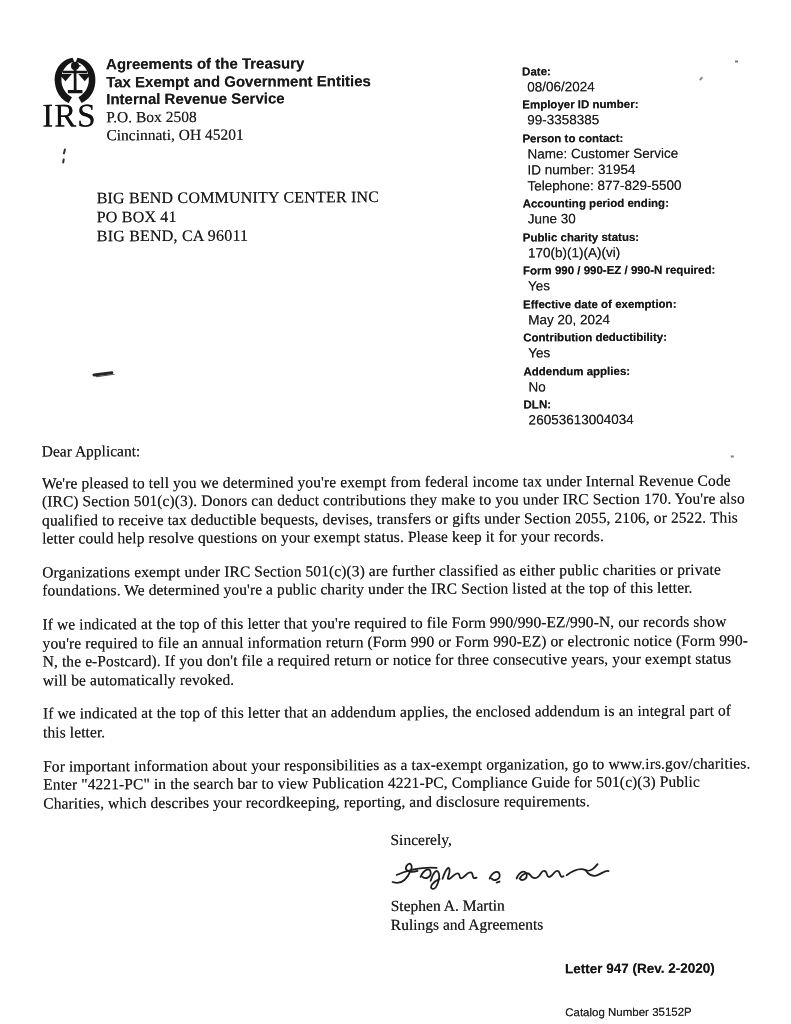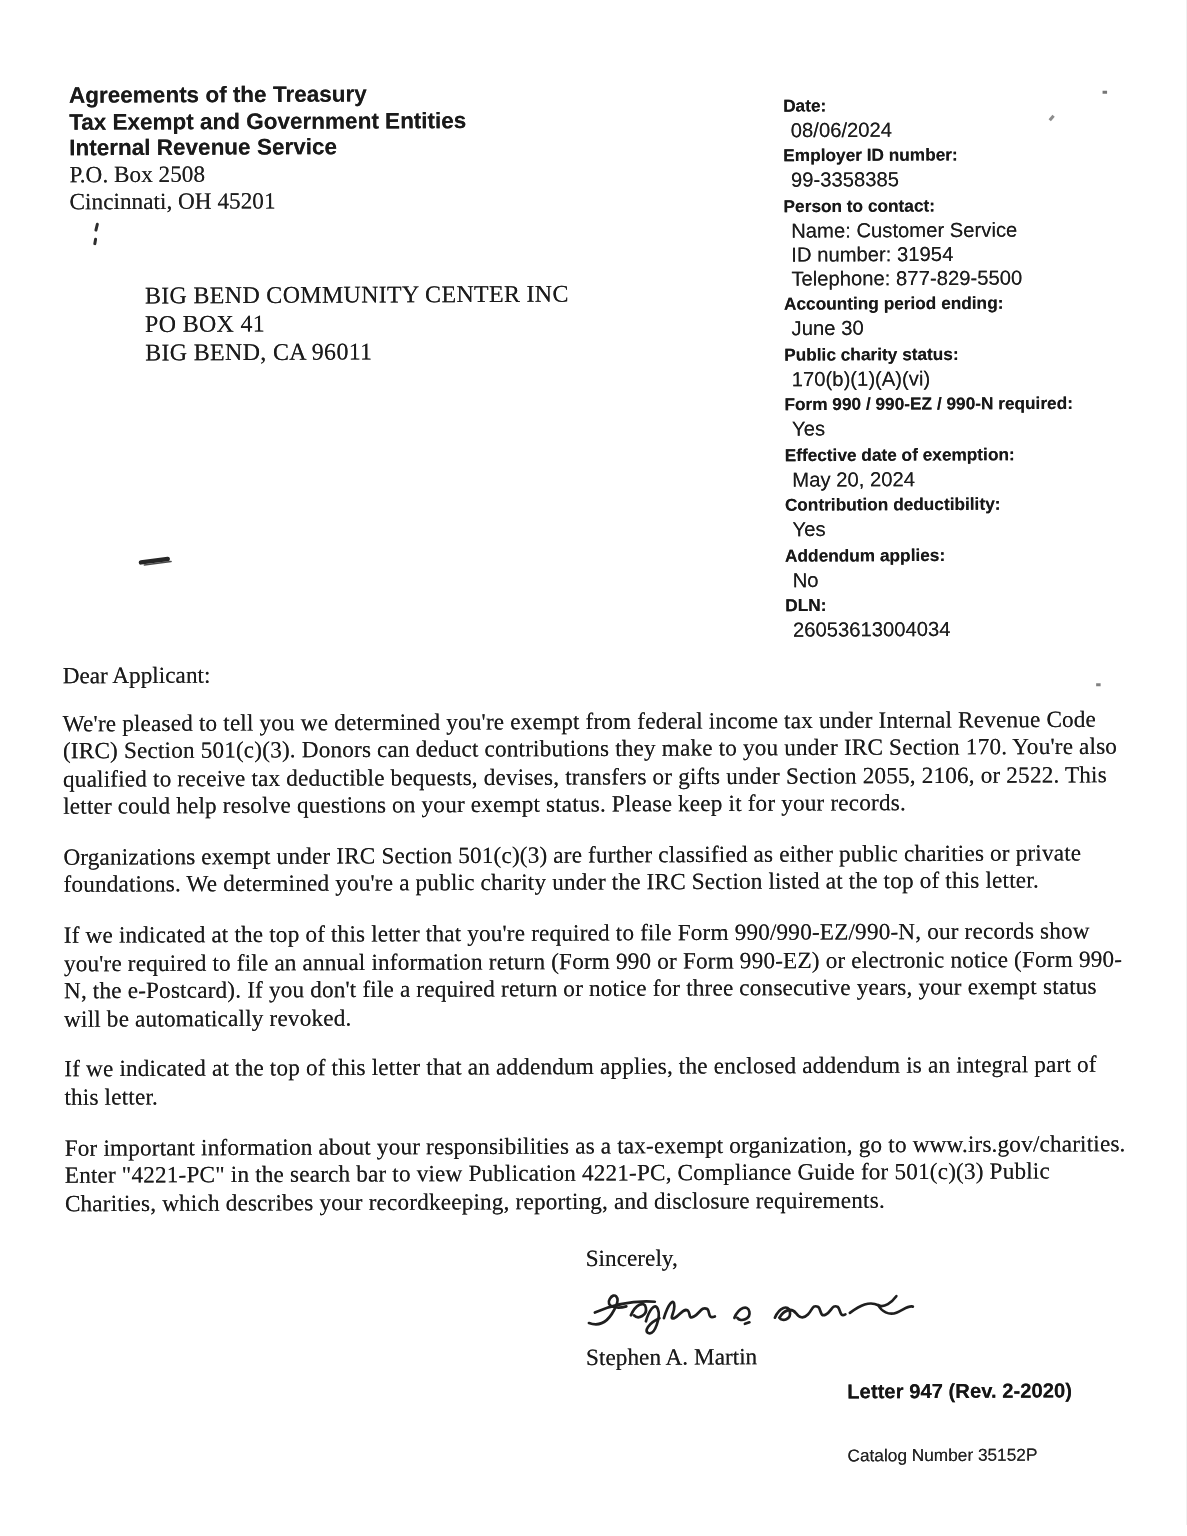--- a/index.html
+++ b/index.html
@@ -48,21 +48,21 @@
   .salutation { font-size:15.5px; line-height:18.5px; margin-bottom:13px; }
   .body-text p { font-size:15.5px; line-height:18.6px; margin-bottom:15px; letter-spacing:.1px; }
 
   
   .signature { position:absolute; left:389px; top:830px; }
   .closing { font-size:15.5px; line-height:19px; }
   .sig-svg { display:block; margin:4px 0 2px -4px; }
   .sig-name, .sig-title { font-size:15.5px; line-height:18.5px; }
 
   
-  .footer { position:absolute; left:563px; top:920px; }
+  .footer { position:absolute; left:563px; top:961px; }
   .footer-letter {
     font-family:"Liberation Sans", sans-serif; font-weight:bold;
     font-size:13.5px; line-height:17px; color:#151515;
   }
   .footer-catalog {
     font-family:"Liberation Sans", sans-serif;
     font-size:11.5px; line-height:14px; color:#222;margin-top:28px;
   }
 
   
@@ -75,20 +75,36 @@
   .a-s2 { left:731px; top:457px; width:3px; height:2px; opacity:.6; }
   .a-s3 { left:702px; top:78px; width:2px; height:4px; transform:rotate(40deg); opacity:.55; }
 </style>
 </head>
 <body>
 
 <div class="page">
   <div class="scan">
 
     <header class="letterhead">
+      <div class="logo">
+        <svg class="emblem" viewBox="0 0 60 62" aria-hidden="true">
+          <g fill="#151515">
+            <path d="M27,3 C13,5 3,18 5,34 C6,46 13,55 22,59 L26,52 C18,47 13,40 13,30 C13,18 20,10 29,8 Z"></path>
+            <path d="M33,3 C47,5 57,18 55,34 C54,46 47,55 38,59 L34,52 C42,47 47,40 47,30 C47,18 40,10 31,8 Z"></path>
+            <circle cx="30" cy="13" r="5"></circle>
+            <path d="M30,10 L38,13 L30,16 Z"></path>
+            <rect x="28.3" y="15" width="3.4" height="29"></rect>
+            <rect x="15" y="19" width="30" height="3.2"></rect>
+            <path d="M10,23 L26,23 L18,32 Z"></path>
+            <path d="M34,23 L50,23 L42,32 Z"></path>
+            <rect x="21" y="43" width="18" height="4"></rect>
+          </g>
+        </svg>
+        <div class="irs-wordmark ink">IRS</div>
+      </div>
       <div class="agency">
         <div class="agency-bold ink">Agreements of the Treasury</div>
         <div class="agency-bold ink">Tax Exempt and Government Entities</div>
         <div class="agency-bold ink">Internal Revenue Service</div>
         <div class="agency-addr ink">P.O. Box 2508</div>
         <div class="agency-addr ink">Cincinnati, OH 45201</div>
       </div>
     </header>
 
     <div class="recipient ink">
@@ -161,20 +177,21 @@
           <path d="M44,28 C46,21 50,15 52,20 C54,25 50,37 46,36 C42,35 46,29 53,26"></path>
           <path d="M56,26 C59,16 63,12 63,18 C63,23 59,27 63,26 C67,24 69,19 72,21 C74,23 72,27 76,25 C80,23 81,18 85,20 C87,22 85,27 90,25"></path>
           <path d="M103,26 C106,19 112,17 113,22 C114,27 107,29 105,26"></path>
           <path d="M110,30 L113,29"></path>
           <path d="M130,26 C133,19 139,17 140,22 C141,27 135,29 133,26 C136,21 141,19 144,23 C146,26 149,27 152,24 C155,21 155,17 159,19 C161,21 160,26 164,24 C168,22 168,17 172,19 C174,21 173,26 177,24"></path>
           <path d="M180,23 C187,18 193,15 199,18 C203,20 208,16 211,12"></path>
           <path d="M199,18 C201,22 206,25 211,23 C216,21 219,18 222,19"></path>
         </g>
       </svg>
       <div class="sig-name ink">Stephen A. Martin</div>
+      <div class="sig-title ink">Rulings and Agreements</div>
     </div>
 
     <footer class="footer">
       <div class="footer-letter ink">Letter 947 (Rev. 2-2020)</div>
       <div class="footer-catalog ink">Catalog Number 35152P</div>
     </footer>
 
     <div class="artifact a-q1"></div>
     <div class="artifact a-q2"></div>
     <div class="artifact a-smudge"></div>

